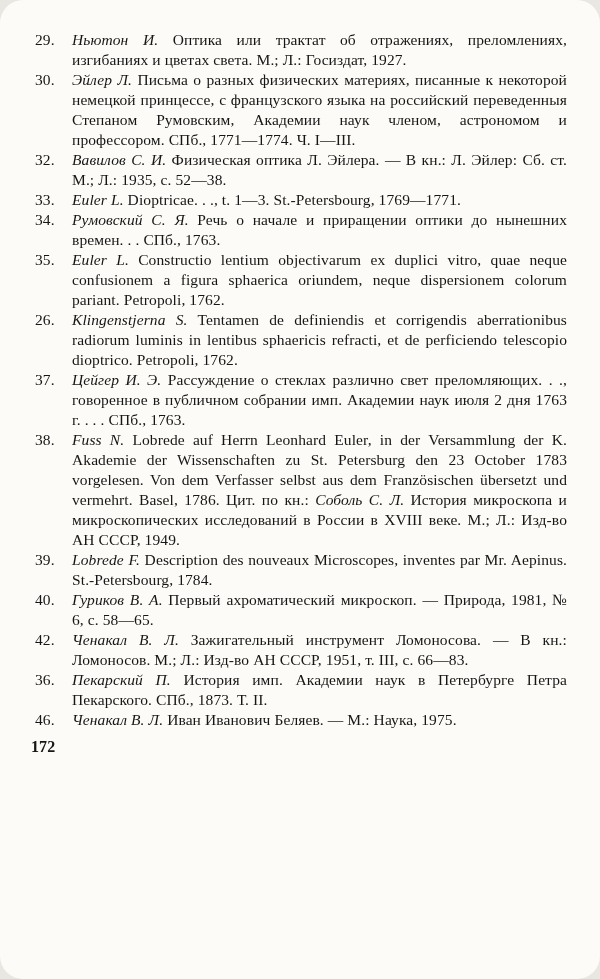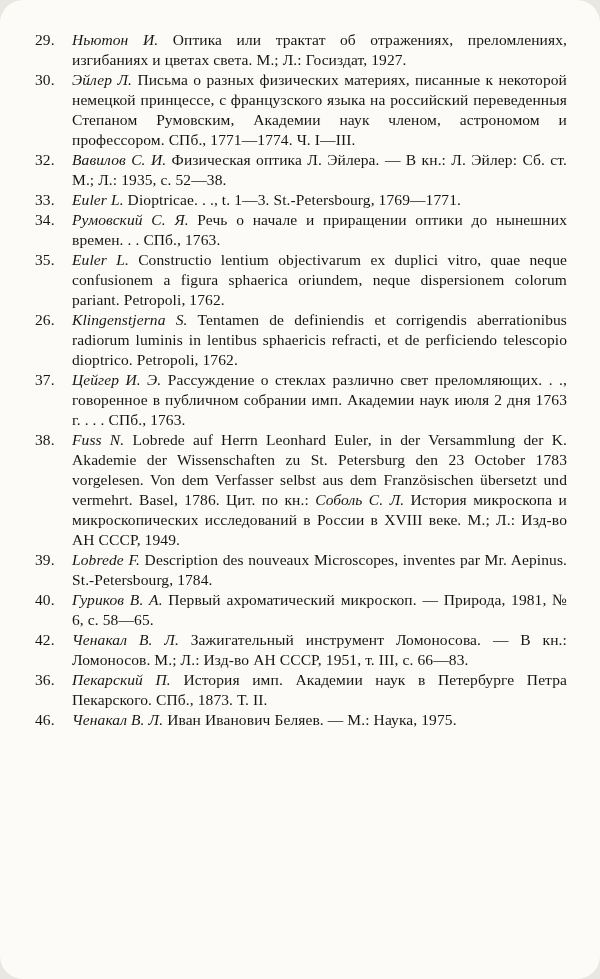--- a/index.html
+++ b/index.html
@@ -77,14 +77,15 @@
 
 
   <p class="entry"><span class="num">42.</span><i class="author">Ченакал В. Л.</i> <span>Зажигательный инструмент Ломоносова. — В кн.: Ломоносов. М.; Л.: Изд-во АН СССР, 1951, т. III, с. 66—83.</span></p>
 
 
 
   <p class="entry"><span class="num">36.</span><i class="author">Пекарский П.</i> <span>История имп. Академии наук в Петербурге Петра Пекарского. СПб., 1873. Т. II.</span></p>
 
   <p class="entry"><span class="num">46.</span><i class="author">Ченакал В. Л.</i> <span>Иван Иванович Беляев. — М.: Наука, 1975.</span></p>
 
+  <p class="entry page-number">172</p>
 
 </main>
 
 </body></html>

